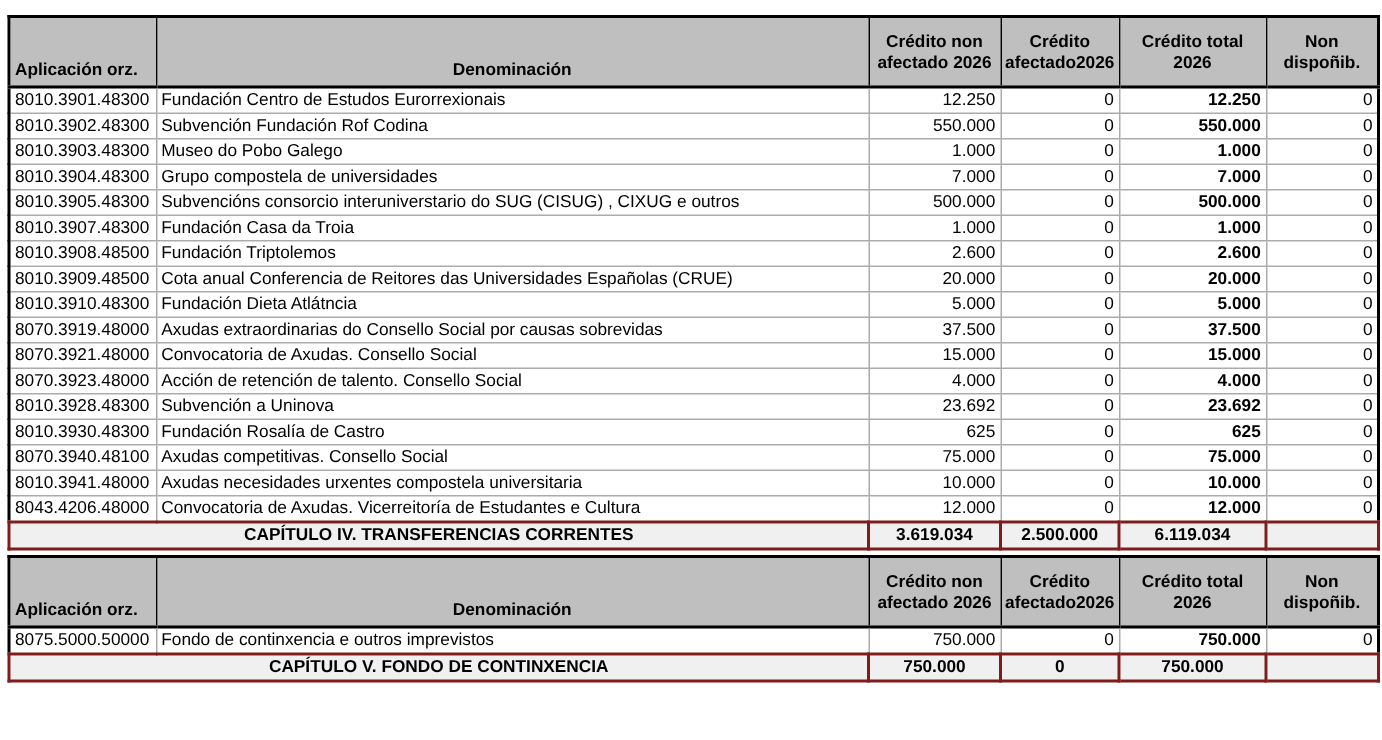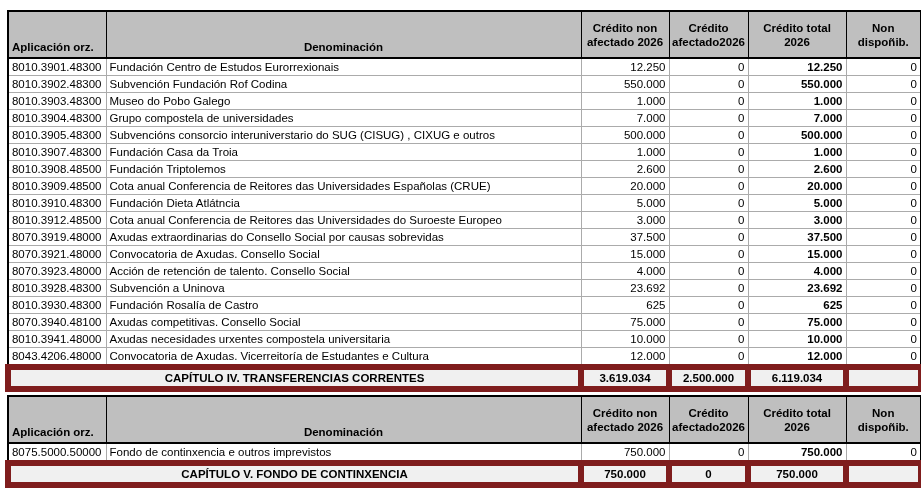--- a/index.html
+++ b/index.html
@@ -62,21 +62,21 @@
     overflow: hidden;
   }
   tbody td.d-code { text-align: center; padding-left: 2px; margin-left: 32px; }
   tbody td.d-name { text-align: left; }
   tbody td.d-num  { text-align: right; }
   tbody td.d-total { font-weight: bold; }
 
   
   tfoot td {
     background: #f0f0f0;
-    border: 6px solid #7f1d1d;
+    border: 2px solid #7f1d1d;
     font-weight: bold;
     font-size: 11.5px;
     line-height: 14px;
     height: 18px;
     vertical-align: middle;
     padding: 1px 3px;
     white-space: nowrap;
     overflow: hidden;
   }
   tfoot td.f-label { text-align: center; }
@@ -182,28 +182,20 @@
 
         <tr>
           <td class="d-code">8010.3910.48300</td>
           <td class="d-name">Fundación Dieta Atlátncia</td>
           <td class="d-num">5.000</td>
           <td class="d-num">0</td>
           <td class="d-num d-total">5.000</td>
           <td class="d-num">0</td>
         </tr>
 
-        <tr>
-          <td class="d-code">8010.3912.48500</td>
-          <td class="d-name">Cota anual Conferencia de Reitores das Universidades do Suroeste Europeo</td>
-          <td class="d-num">3.000</td>
-          <td class="d-num">0</td>
-          <td class="d-num d-total">3.000</td>
-          <td class="d-num">0</td>
-        </tr>
 
 
         <tr>
           <td class="d-code">8070.3919.48000</td>
           <td class="d-name">Axudas extraordinarias do Consello Social por causas sobrevidas</td>
           <td class="d-num">37.500</td>
           <td class="d-num">0</td>
           <td class="d-num d-total">37.500</td>
           <td class="d-num">0</td>
         </tr>

